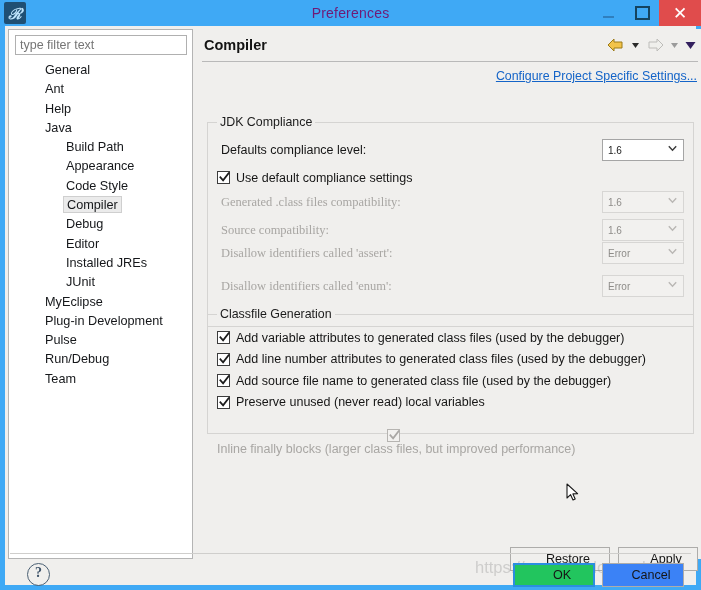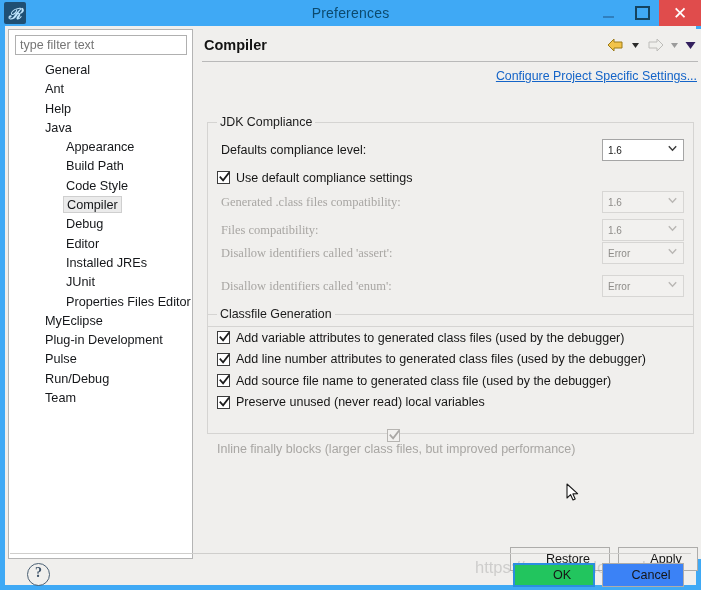--- a/index.html
+++ b/index.html
@@ -36,21 +36,21 @@
     font-family: "Liberation Serif", serif;
     font-style: italic;
     font-size: 15px;
     font-weight: bold;
   }
   #title-text {
     position: absolute;
     left: 0; right: 0;
     text-align: center;
     font-size: 14px;
-    color: #0c4a6e;
+    color: #701a75;
     letter-spacing: .2px;
   }
   #win-controls {
     position: absolute; right: 0; top: 0;
     height: 26px;
     display: flex;
   }
   .win-btn {
     width: 34px; height: 26px;
     display: flex; align-items: center; justify-content: center;
@@ -321,29 +321,28 @@
     </div>
   </div>
 
   <div id="left-panel">
     <input id="filter-input" type="text" placeholder="type filter text" style="">
     <div id="tree">
         <div class="tree-item"><span>General</span></div>
         <div class="tree-item"><span>Ant</span></div>
         <div class="tree-item"><span>Help</span></div>
         <div class="tree-item"><span>Java</span></div>
+        <div class="tree-item child"><span>Build Path</span></div>
         <div class="tree-item child"><span>Appearance</span></div>
-        <div class="tree-item child"><span>Build Path</span></div>
         <div class="tree-item child"><span>Code Style</span></div>
         <div class="tree-item selected-wrap"><span class="sel">Compiler</span></div>
         <div class="tree-item child"><span>Debug</span></div>
         <div class="tree-item child"><span>Editor</span></div>
         <div class="tree-item child"><span>Installed JREs</span></div>
         <div class="tree-item child"><span>JUnit</span></div>
-        <div class="tree-item child"><span>Properties Files Editor</span></div>
         <div class="tree-item"><span>MyEclipse</span></div>
         <div class="tree-item"><span>Plug-in Development</span></div>
         <div class="tree-item"><span>Pulse</span></div>
         <div class="tree-item"><span>Run/Debug</span></div>
         <div class="tree-item"><span>Team</span></div>
       </div>
   </div>
 
   <div id="right-panel">
     <div id="page-title">Compiler</div>
@@ -403,21 +402,21 @@
           <div class="row" style="top: 68px;">
             <span class="row-label disabled">Generated .class files compatibility:</span>
             <span class="combo disabled">
               <span class="cval">1.6</span>
               <svg class="carr" viewBox="0 0 9 9">
                 <path d="M0.8 2.3 L4.5 6.3 L8.2 2.3" fill="none" stroke="#b9b7b4" stroke-width="1.4"></path>
               </svg>
             </span>
           </div>
           <div class="row" style="top: 96px;">
-            <span class="row-label disabled">Files compatibility:</span>
+            <span class="row-label disabled">Source compatibility:</span>
             <span class="combo disabled">
               <span class="cval">1.6</span>
               <svg class="carr" viewBox="0 0 9 9">
                 <path d="M0.8 2.3 L4.5 6.3 L8.2 2.3" fill="none" stroke="#b9b7b4" stroke-width="1.4"></path>
               </svg>
             </span>
           </div>
           <div class="row" style="top: 119px;">
             <span class="row-label disabled">Disallow identifiers called 'assert':</span>
             <span class="combo disabled">

